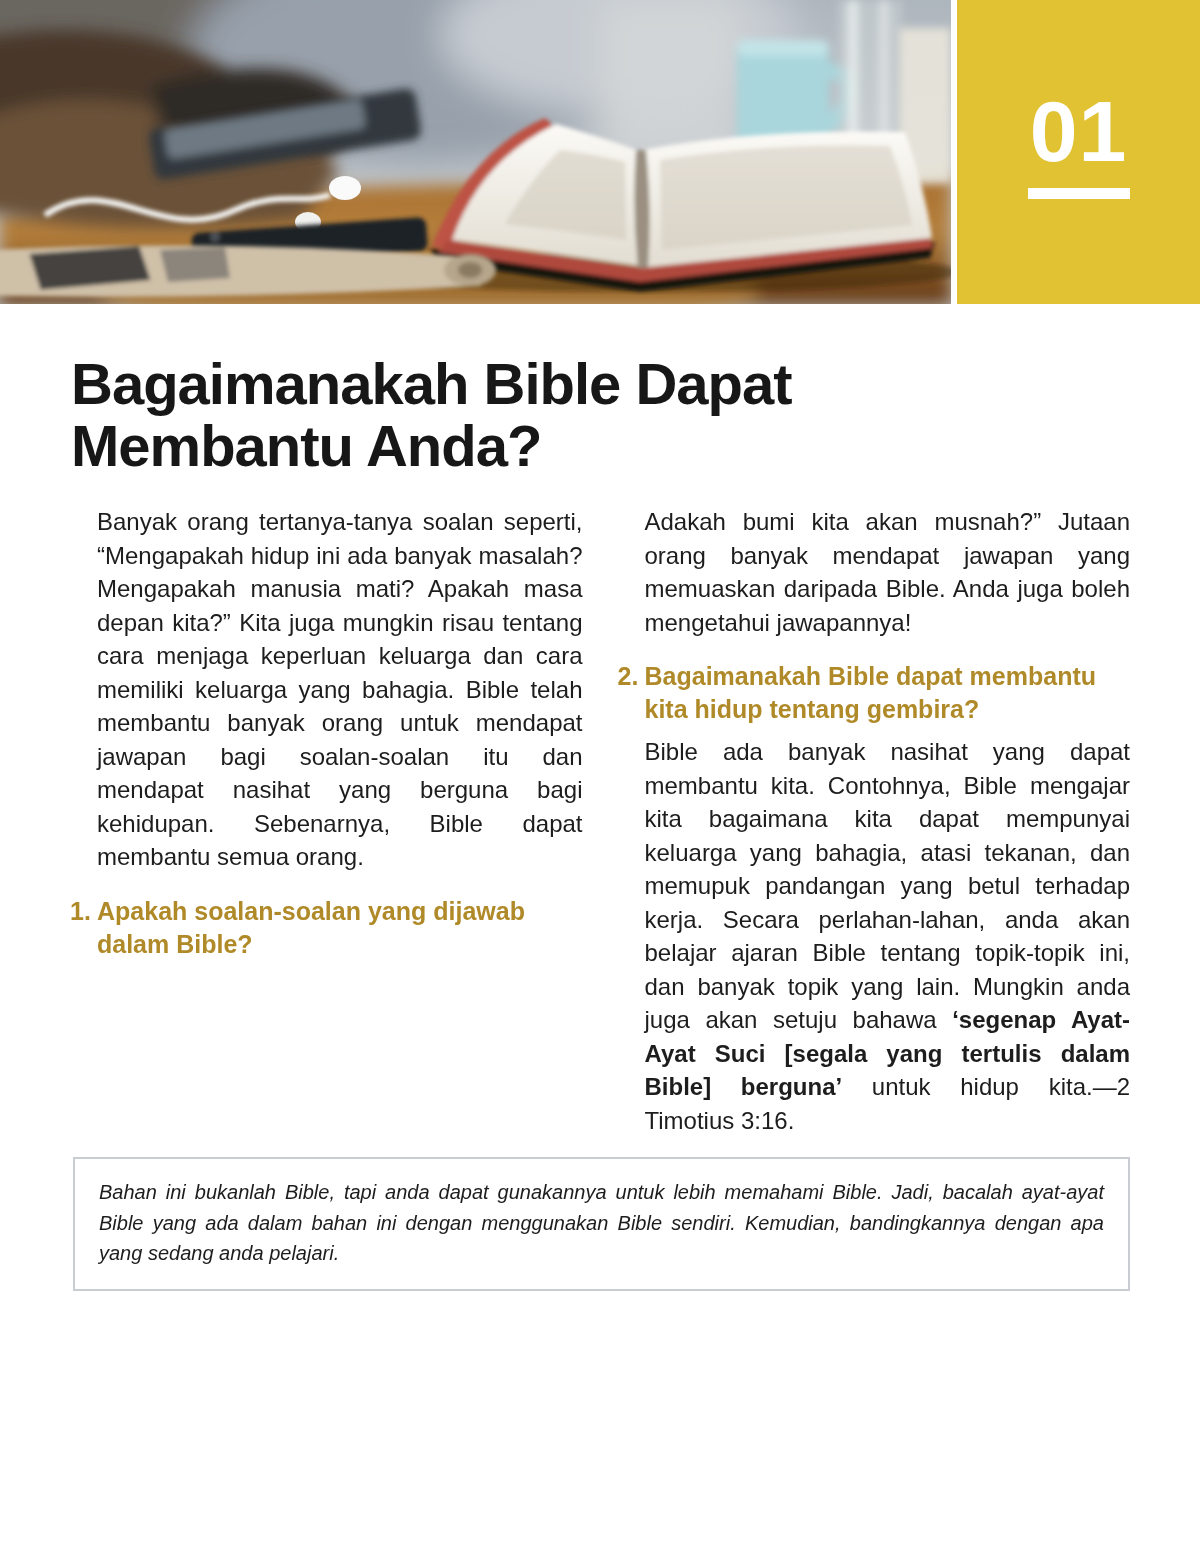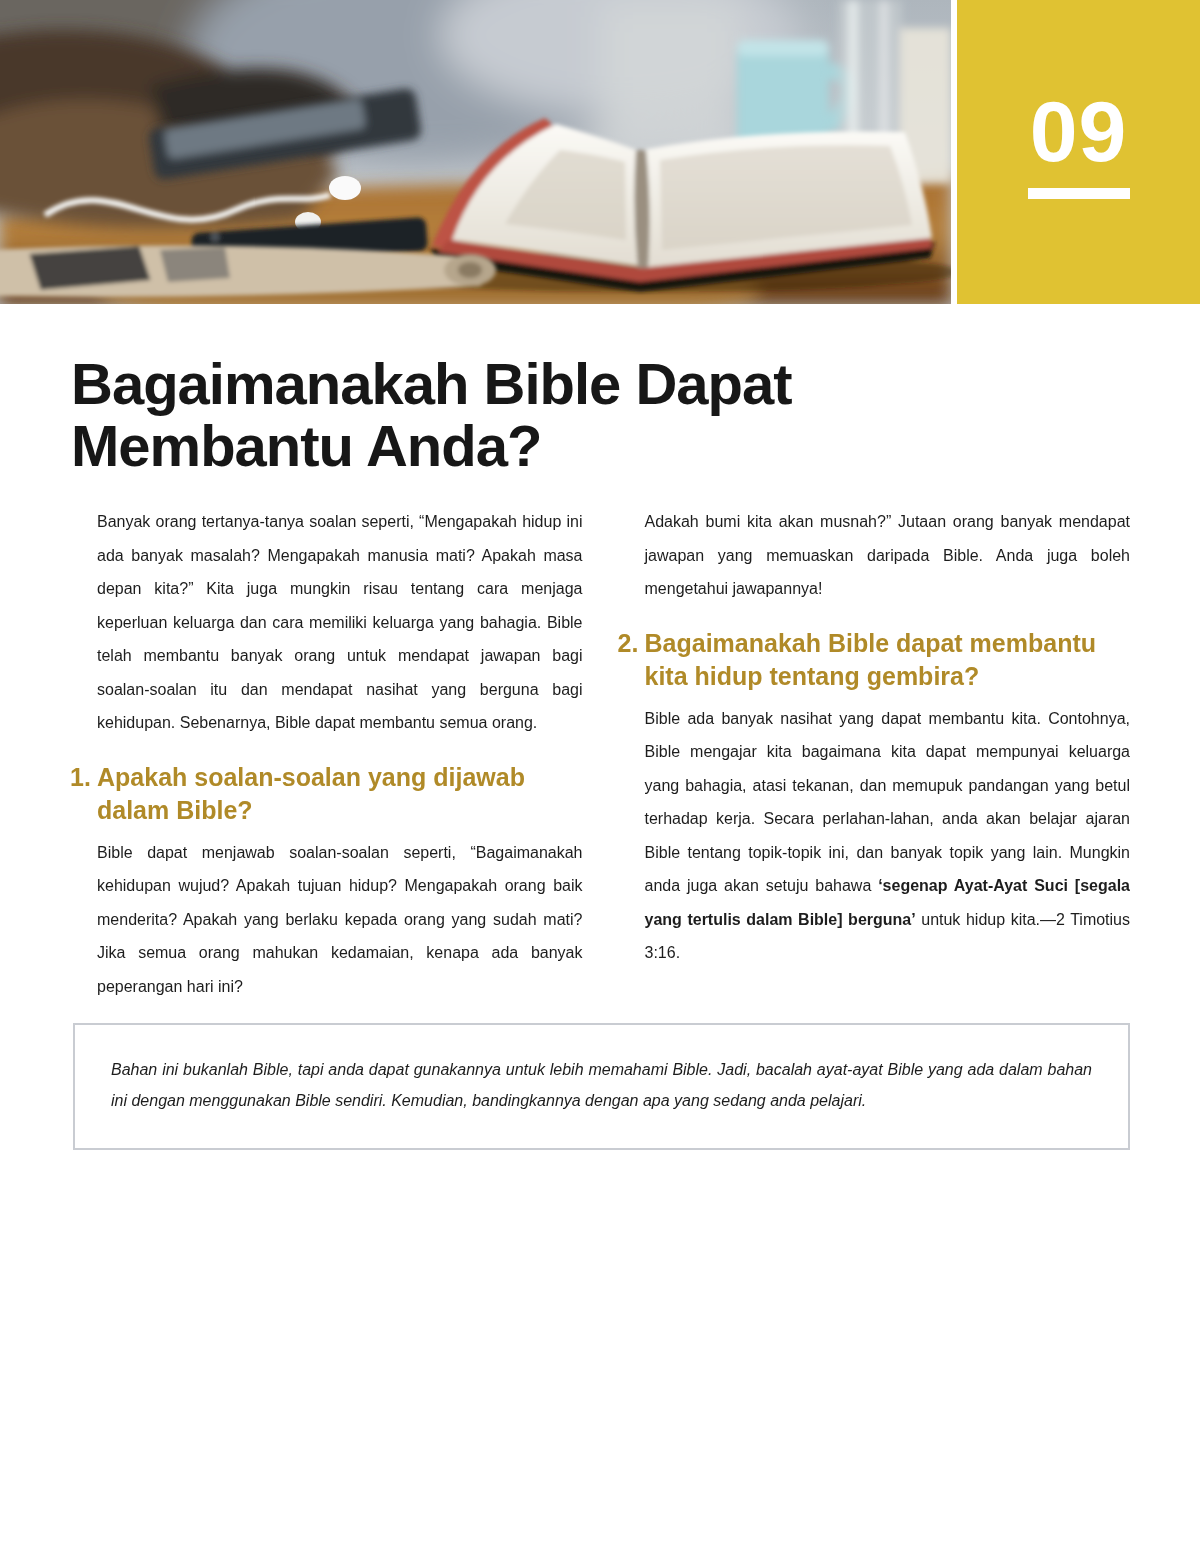--- a/index.html
+++ b/index.html
@@ -50,43 +50,43 @@
 
   
   .columns {
     display: flex;
     gap: 62px;
     margin: 28px 70px 0 97px;
   }
   .col { flex: 1; min-width: 0; }
   .body {
     margin: 0;
-    font-size: 16px; line-height: 33.5px;
+    font-size: 24px; line-height: 33.5px;
     text-align: justify;
     color: var(--text-dark, #1d1d1d);
   }
   .q-heading {
     position: relative;
     margin: 21px 0 9px 0;
     font-size: 25px; line-height: 33px;
     font-weight: 700;
     color: var(--heading-gold, #b08a28);
   }
   .q-num { position: absolute; left: -27px; top: 0; }
   .bold-quote { font-weight: 700; }
 
   
   .footnote-box {
     margin: 20px 70px 0 73px;
     border: 2px solid var(--box-border, #c9ccd2);
     padding: 18px 24px 20px 24px;
   }
   .footnote {
-    margin: 12px;
-    font-size: 16px; line-height: 30.5px;
+    margin: 0;
+    font-size: 20px; line-height: 30.5px;
     font-style: italic;
     text-align: justify;
     color: var(--text-dark, #1d1d1d);
   }
 </style>
 </head>
 <body>
 
 <div class="page">
 
@@ -183,36 +183,35 @@
           <path d="M-10,250 Q240,238 480,258 Q500,268 480,286 Q240,300 -10,296 Z" fill="#cfc0a8"></path>
           <path d="M30,252 L140,248 L150,282 L40,288 Z" fill="#454340" transform="rotate(-2 90 268)"></path>
           <path d="M160,250 L225,247 L230,278 L168,282 Z" fill="#8b857c"></path>
           <ellipse cx="470" cy="270" rx="26" ry="16" fill="#b6a68c"></ellipse>
           <ellipse cx="470" cy="270" rx="12" ry="8" fill="#8a7a62"></ellipse>
         </g>
       </svg>
     </div>
 
     <div class="lesson-badge">
-      <div class="lesson-num">09</div>
+      <div class="lesson-num">01</div>
       <div class="lesson-underline"></div>
     </div>
   </div>
 
   <h1 class="title">Bagaimanakah Bible Dapat Membantu Anda?</h1>
 
   <div class="columns">
 
     <div class="col">
       <p class="body">Banyak orang tertanya-tanya soalan seperti, “Mengapakah hidup ini ada banyak masalah? Mengapakah manusia mati? Apakah masa depan kita?” Kita juga mungkin risau tentang cara menjaga keperluan keluarga dan cara memiliki keluarga yang bahagia. Bible telah membantu banyak orang untuk mendapat jawapan bagi soalan-soalan itu dan mendapat nasihat yang berguna bagi kehidupan. Sebenarnya, Bible dapat membantu semua orang.</p>
       <h2 class="q-heading">
         <span class="q-num">1.</span>
         <span>Apakah soalan-soalan yang dijawab dalam Bible?</span>
       </h2>
-      <p class="body">Bible dapat menjawab soalan-soalan seperti, “Bagaimanakah kehidupan wujud? Apakah tujuan hidup? Mengapakah orang baik menderita? Apakah yang berlaku kepada orang yang sudah mati? Jika semua orang mahukan kedamaian, kenapa ada banyak peperangan hari ini?</p>
     </div>
 
     <div class="col">
       <p class="body">Adakah bumi kita akan musnah?” Jutaan orang banyak mendapat jawapan yang memuaskan daripada Bible. Anda juga boleh mengetahui jawapannya!</p>
       <h2 class="q-heading">
         <span class="q-num">2.</span>
         <span>Bagaimanakah Bible dapat membantu kita hidup tentang gembira?</span>
       </h2>
       <p class="body"><span>Bible ada banyak nasihat yang dapat membantu kita. Contohnya, Bible mengajar kita bagaimana kita dapat mempunyai keluarga yang bahagia, atasi tekanan, dan memupuk pandangan yang betul terhadap kerja. Secara perlahan-lahan, anda akan belajar ajaran Bible tentang topik-topik ini, dan banyak topik yang lain. Mungkin anda juga akan setuju bahawa </span><span class="bold-quote">‘segenap Ayat-Ayat Suci [segala yang tertulis dalam Bible] berguna’</span><span> untuk hidup kita.—2 Timotius 3:16.</span></p>
     </div>

